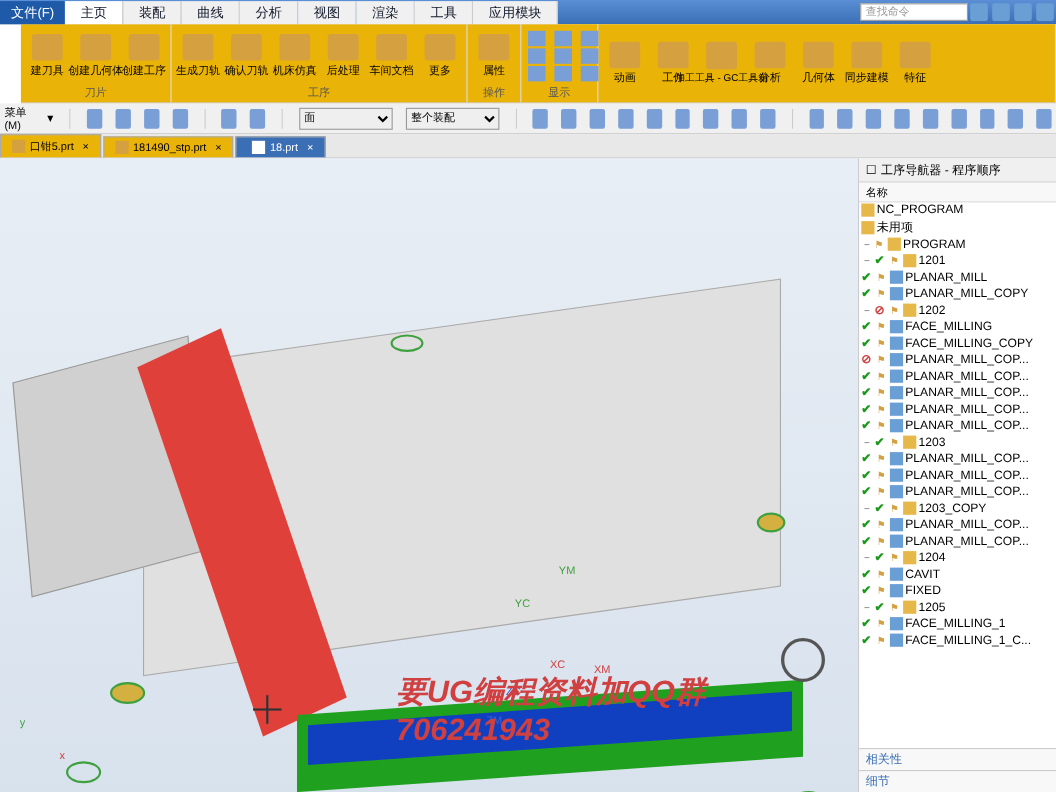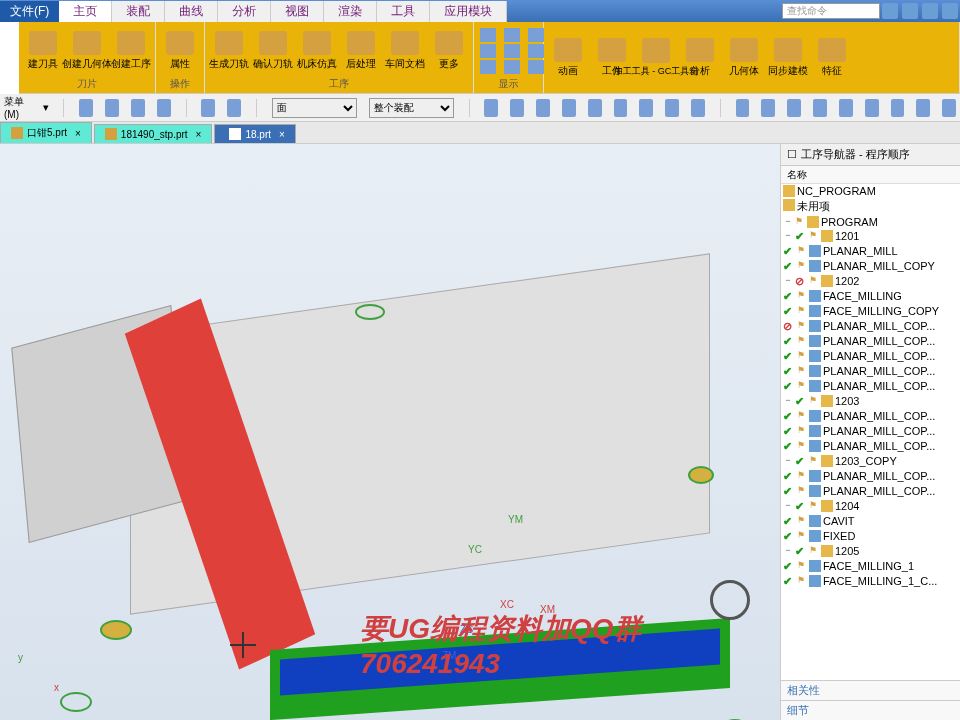--- a/index.html
+++ b/index.html
@@ -1,21 +1,21 @@
 <!DOCTYPE html>
 <html><head>
 <meta charset="utf-8">
 <style>
 * { margin: 0; padding: 0; box-sizing: border-box; font-family: "Microsoft YaHei", Arial, sans-serif; }
 body { width: 960px; height: 720px; overflow: hidden; background: #fff; font-size: 11px; }
 
 
 .titlebar { height: 22px; background: linear-gradient(#5a8fd6, #3a6fb6); display: flex; align-items: center; color: #fff; }
 .titlebar .file-btn { background: #1e5aa8; padding: 2px 10px; font-size: 12px; }
-.titlebar .tab { padding: 2px 14px; font-size: 12px; color: #701a75; background: #f0f0f0; border-right: 1px solid #ccc; }
+.titlebar .tab { padding: 2px 14px; font-size: 12px; color: #0f172a; background: #f0f0f0; border-right: 1px solid #ccc; }
 .titlebar .tab.active { background: #fff; }
 .titlebar .spacer { flex: 1; }
 .titlebar .search { width: 98px; height: 16px; background: #fff; border: 1px solid #999; margin-right: 0; font-size: 10px; padding: 0 4px; color: #999; }
 .titlebar .ticon { width: 16px; height: 16px; margin: 0 2px; background: #6a9fd6; border-radius: 2px; }
 
 
 .ribbon { height: 72px; background: #eab308; border-bottom: 1px solid #ccc; display: flex; margin-left: 19px; }
 .ribbon-group { border-right: 1px solid #ddd; padding: 2px 6px; display: flex; flex-direction: column; }
 .ribbon-group .icons { display: flex; gap: 8px; flex: 1; align-items: center; }
 .ribbon-group .big-icon { width: 36px; height: 40px; display: flex; flex-direction: column; align-items: center; justify-content: center; }
@@ -33,21 +33,21 @@
 
 
 .toolbar2 { height: 28px; background: #f0f0f0; border-bottom: 1px solid #ccc; display: flex; align-items: center; padding: 0 4px; gap: 12px; }
 .toolbar2 .label { font-size: 10px; }
 .toolbar2 .sep { width: 1px; height: 18px; background: #ccc; margin: 0 3px; }
 .toolbar2 .tico { width: 18px; height: 18px; background: #7a9fd6; border-radius: 2px; }
 .toolbar2 select { height: 20px; font-size: 10px; border: 1px solid #999; }
 
 
 .filetabs { height: 22px; background: #e8e8e8; border-bottom: 1px solid #ccc; display: flex; align-items: flex-end; }
-.filetabs .ftab { padding: 3px 10px; font-size: 10px; background: #5eead4; border: 1px solid #aaa; border-bottom: none; margin-right: 2px; display: flex; align-items: center; gap: 4px; }
+.filetabs .ftab { padding: 3px 10px; font-size: 10px; background: #eab308; border: 1px solid #aaa; border-bottom: none; margin-right: 2px; display: flex; align-items: center; gap: 4px; }
 .filetabs .ftab.active { background: #3a6fb6; color: #fff; padding-left: 14px; }
 .filetabs .ftab .fico { width: 12px; height: 12px; background: #d4a040; }
 .filetabs .ftab.active .fico { background: #fff; }
 .filetabs .ftab .close { margin-left: 4px; }
 
 
 .main { display: flex; height: 576px; }
 .viewport { flex: 1; background: linear-gradient(#e8eef5, #d8e2ed); position: relative; overflow: hidden; }
 .sidepanel { width: 180px; background: #fff; border-left: 1px solid #ccc; display: flex; flex-direction: column; }
 
@@ -78,21 +78,21 @@
 .cursor-cross::before, .cursor-cross::after { content: ""; position: absolute; background: #333; }
 .cursor-cross::before { left: 12px; top: 0; width: 2px; height: 26px; }
 .cursor-cross::after { top: 12px; left: 0; height: 2px; width: 26px; }
 .watermark { position: absolute; bottom: 40px; left: 360px; font-size: 28px; font-weight: bold; color: #d04040; font-style: italic; }
 .wheel { position: absolute; right: 30px; bottom: 100px; width: 40px; height: 40px; border: 3px solid #555; border-radius: 50%; }
 
 
 .sidepanel .hdr { height: 22px; background: #f0f0f0; border-bottom: 1px solid #ccc; padding: 3px 6px; font-size: 11px; display: flex; align-items: center; gap: 4px; }
 .sidepanel .colhdr { height: 18px; background: #f8f8f8; border-bottom: 1px solid #ddd; padding: 2px 6px; font-size: 10px; }
 .sidepanel .tree { flex: 1; overflow-y: auto; font-size: 11px; }
-.sidepanel .node { padding: 1px 2px; display: flex; gap: 2px; white-space: nowrap; overflow: hidden; }
+.sidepanel .node { padding: 1px 2px; display: flex; align-items: center; gap: 2px; white-space: nowrap; overflow: hidden; }
 .sidepanel .node .exp { width: 10px; font-size: 9px; color: #666; text-align: center; }
 .sidepanel .node .nico { width: 12px; height: 12px; background: #d4a040; flex-shrink: 0; }
 .sidepanel .node .nico.folder { background: #e6b84a; }
 .sidepanel .node .nico.op { background: #6a9fd6; }
 .sidepanel .node .chk { color: #1a9a1a; font-weight: bold; width: 12px; }
 .sidepanel .node .ban { color: #d04040; font-weight: bold; width: 12px; }
 .sidepanel .node .lck { color: #d4a040; width: 10px; font-size: 9px; }
 .sidepanel .footer-sec { height: 20px; border-top: 1px solid #ccc; padding: 2px 6px; font-size: 11px; color: #3a6fb6; background: #f8f8f8; }
 .d0 { padding-left: 4px; } .d1 { padding-left: 16px; } .d2 { padding-left: 28px; } .d3 { padding-left: 40px; }
 </style>
@@ -131,54 +131,54 @@
       <div class="big-icon">
           <div class="ico orange"></div>
           <div class="lbl">创建工序</div>
         </div>
     </div>
     <div class="grp-label">刀片</div>
   </div>
   <div class="ribbon-group">
     <div class="icons">
       <div class="big-icon">
+          <div class="ico gray"></div>
+          <div class="lbl">生成刀轨</div>
+        </div>
+      <div class="big-icon">
+          <div class="ico gray"></div>
+          <div class="lbl">确认刀轨</div>
+        </div>
+      <div class="big-icon">
+          <div class="ico gray"></div>
+          <div class="lbl">机床仿真</div>
+        </div>
+      <div class="big-icon">
+          <div class="ico gray"></div>
+          <div class="lbl">后处理</div>
+        </div>
+      <div class="big-icon">
+          <div class="ico blue"></div>
+          <div class="lbl">车间文档</div>
+        </div>
+      <div class="big-icon">
+          <div class="ico blue"></div>
+          <div class="lbl">更多</div>
+        </div>
+    </div>
+    <div class="grp-label">工序</div>
+  </div>
+  <div class="ribbon-group">
+    <div class="icons">
+      <div class="big-icon">
           <div class="ico blue"></div>
           <div class="lbl">属性</div>
         </div>
     </div>
     <div class="grp-label">操作</div>
-  </div>
-  <div class="ribbon-group">
-    <div class="icons">
-      <div class="big-icon">
-          <div class="ico gray"></div>
-          <div class="lbl">生成刀轨</div>
-        </div>
-      <div class="big-icon">
-          <div class="ico gray"></div>
-          <div class="lbl">确认刀轨</div>
-        </div>
-      <div class="big-icon">
-          <div class="ico gray"></div>
-          <div class="lbl">机床仿真</div>
-        </div>
-      <div class="big-icon">
-          <div class="ico gray"></div>
-          <div class="lbl">后处理</div>
-        </div>
-      <div class="big-icon">
-          <div class="ico blue"></div>
-          <div class="lbl">车间文档</div>
-        </div>
-      <div class="big-icon">
-          <div class="ico blue"></div>
-          <div class="lbl">更多</div>
-        </div>
-    </div>
-    <div class="grp-label">工序</div>
   </div>
   <div class="ribbon-group" style="width:70px">
     <div class="icons">
       <div class="small-stack">
           <div class="sico"></div>
           <div class="sico"></div>
           <div class="sico"></div>
         </div>
       <div class="small-stack">
           <div class="sico"></div>

